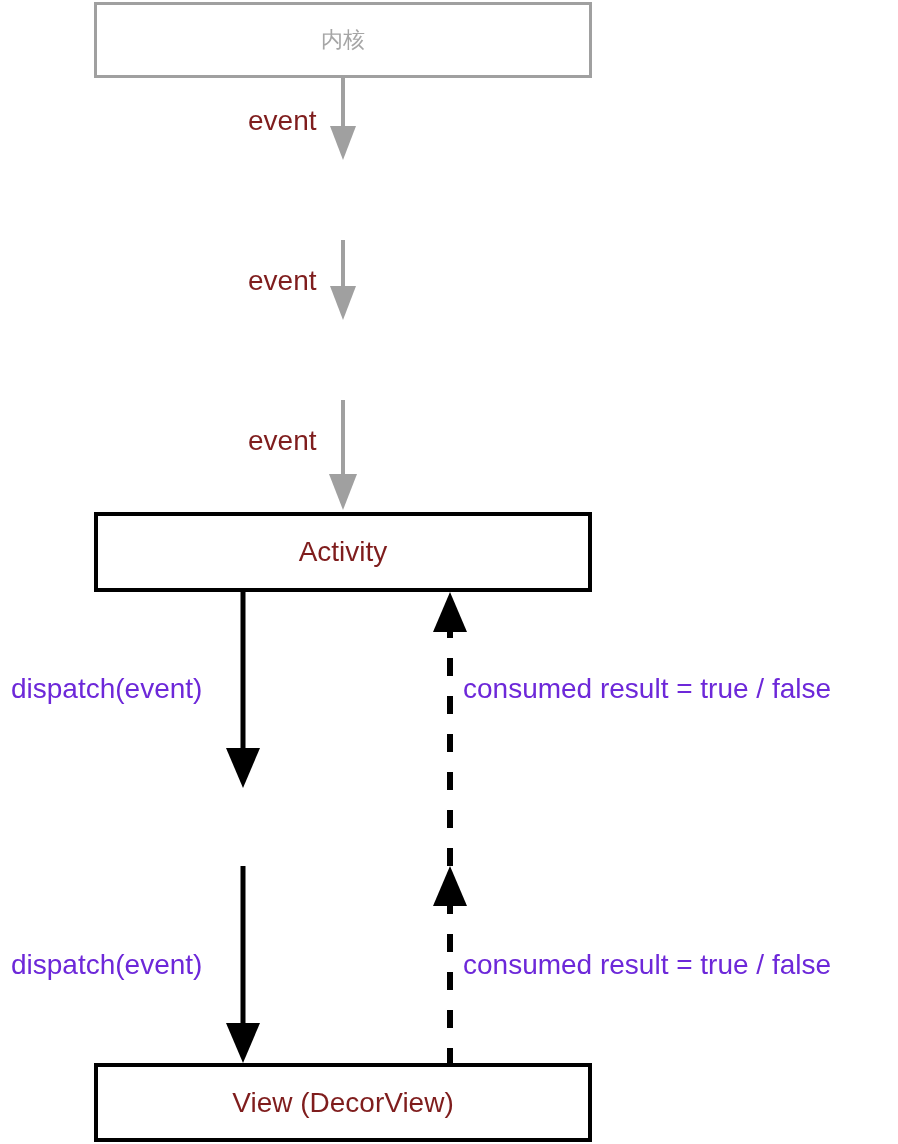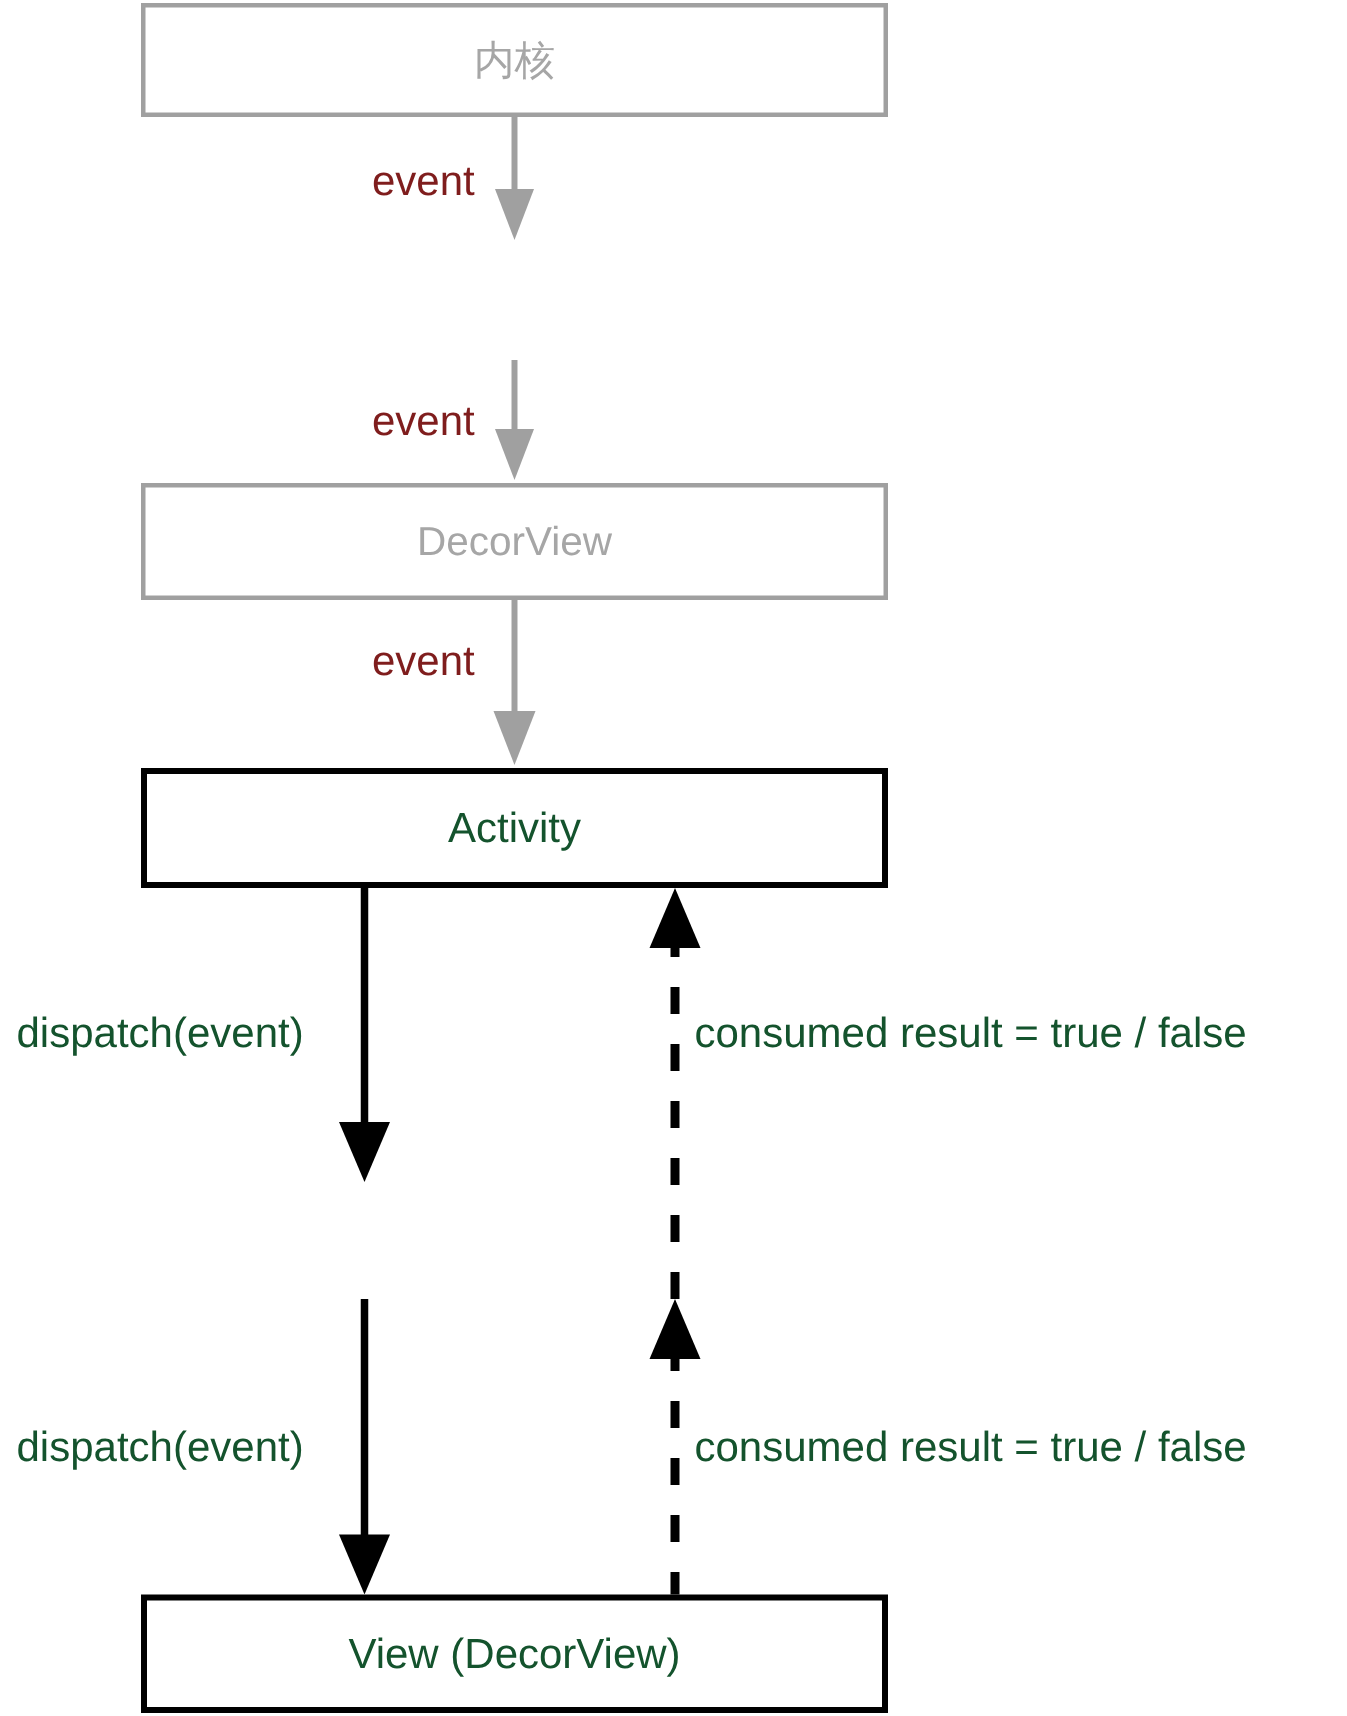--- a/index.html
+++ b/index.html
@@ -27,39 +27,39 @@
     align-items: center;
     justify-content: center;
     background: #ffffff;
     text-align: center;
     line-height: 1;
     white-space: nowrap;
   }
   .node.inactive {
     border: 3px solid #a0a0a0;
     color: #a6a6a6;
-    font-size: 27px;
+    font-size: 22px;
   }
   .node.active {
     border: 4px solid #000000;
-    color: #14532d;
+    color: #7f1d1d;
     font-size: 28px;
   }
   
   .conn-label {
     position: absolute;
     white-space: nowrap;
     line-height: 1;
   }
   .conn-label.gray {
     color: #7f1d1d;
     font-size: 28px;
   }
   .conn-label.black {
-    color: #14532d;
+    color: #6d28d9;
     font-size: 28px;
   }
   
   #arrows {
     position: absolute;
     left: 0;
     top: 0;
     width: 898px;
     height: 1144px;
     pointer-events: none;
@@ -106,23 +106,20 @@
       <line x1="450" y1="1142" x2="450" y2="900" stroke="#000000" stroke-width="6" stroke-dasharray="18 20"></line>
       <polygon points="450,866 433,906 467,906" fill="#000000"></polygon>
     </g>
   </svg>
 
   <div class="node inactive" style="left:94px; top:2px; width:498px; height:76px;">
     <span>内核</span>
   </div>
 
 
-  <div class="node inactive" style="left:94px; top:322px; width:498px; height:78px;">
-    <span>DecorView</span>
-  </div>
 
   <div class="node active" style="left:94px; top:512px; width:498px; height:80px;">
     <span>Activity</span>
   </div>
 
 
   <div class="node active" style="left:94px; top:1063px; width:498px; height:79px;align-items:center;">
     <span>View (DecorView)</span>
   </div>
 

